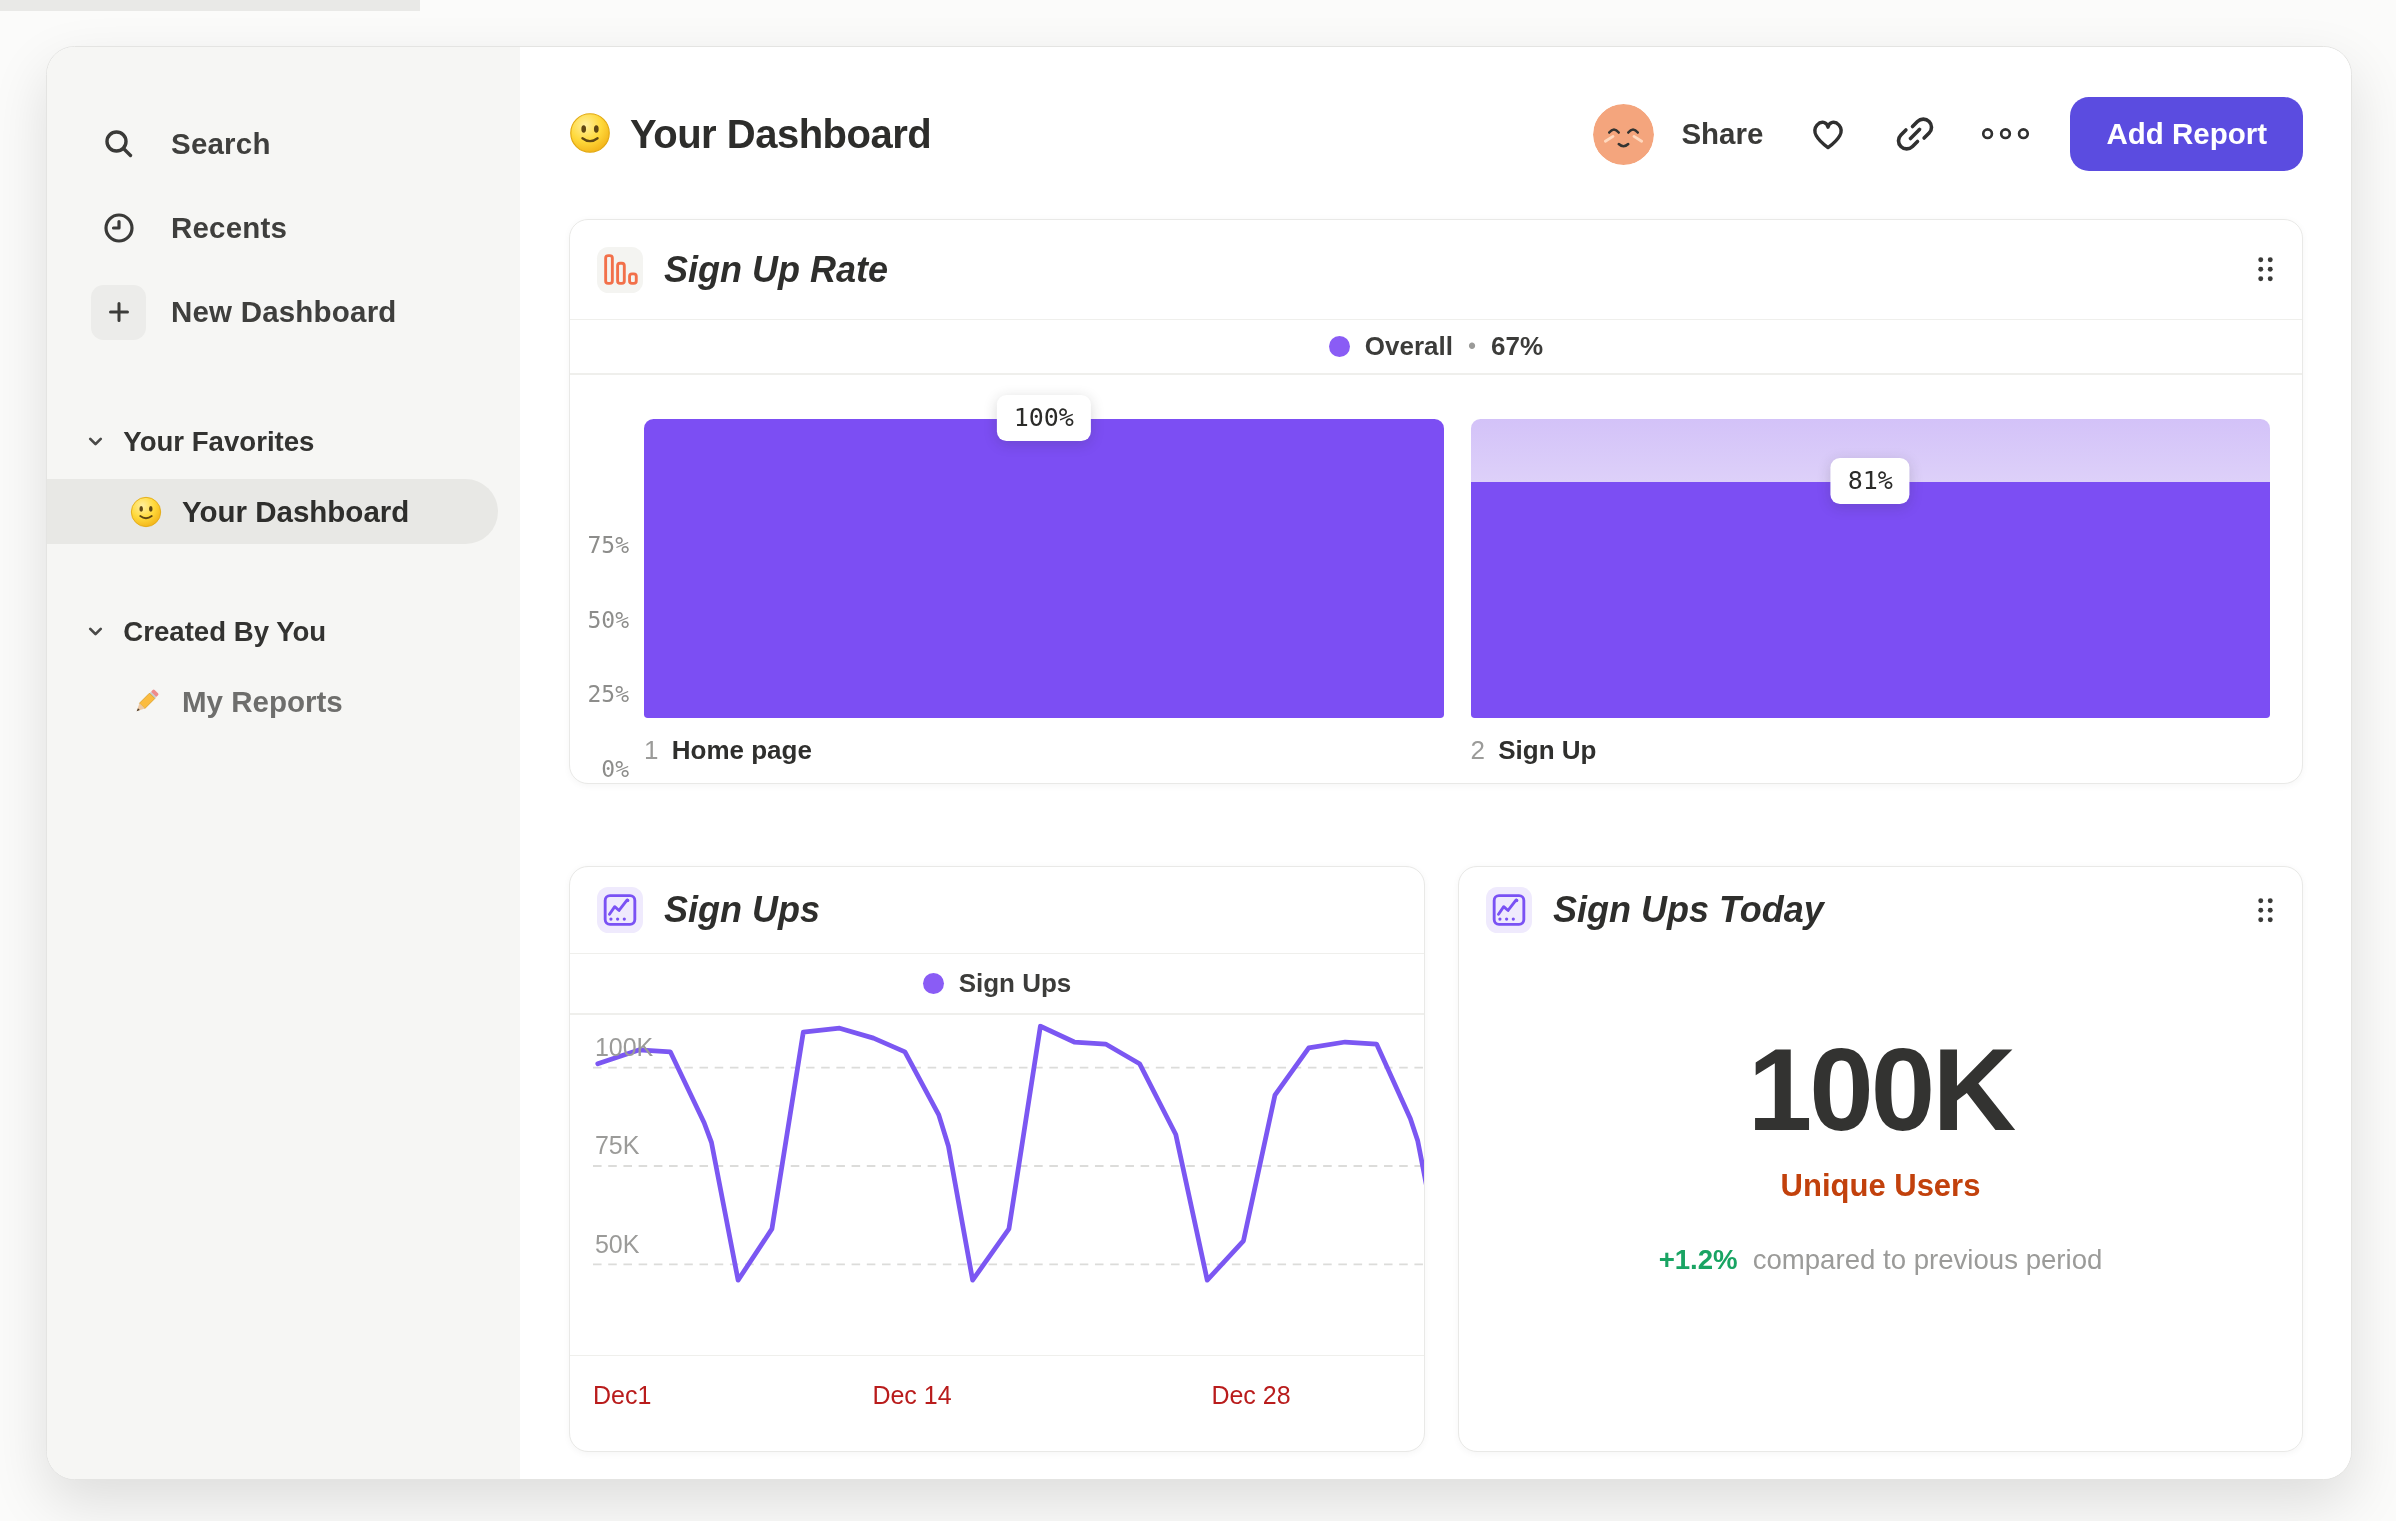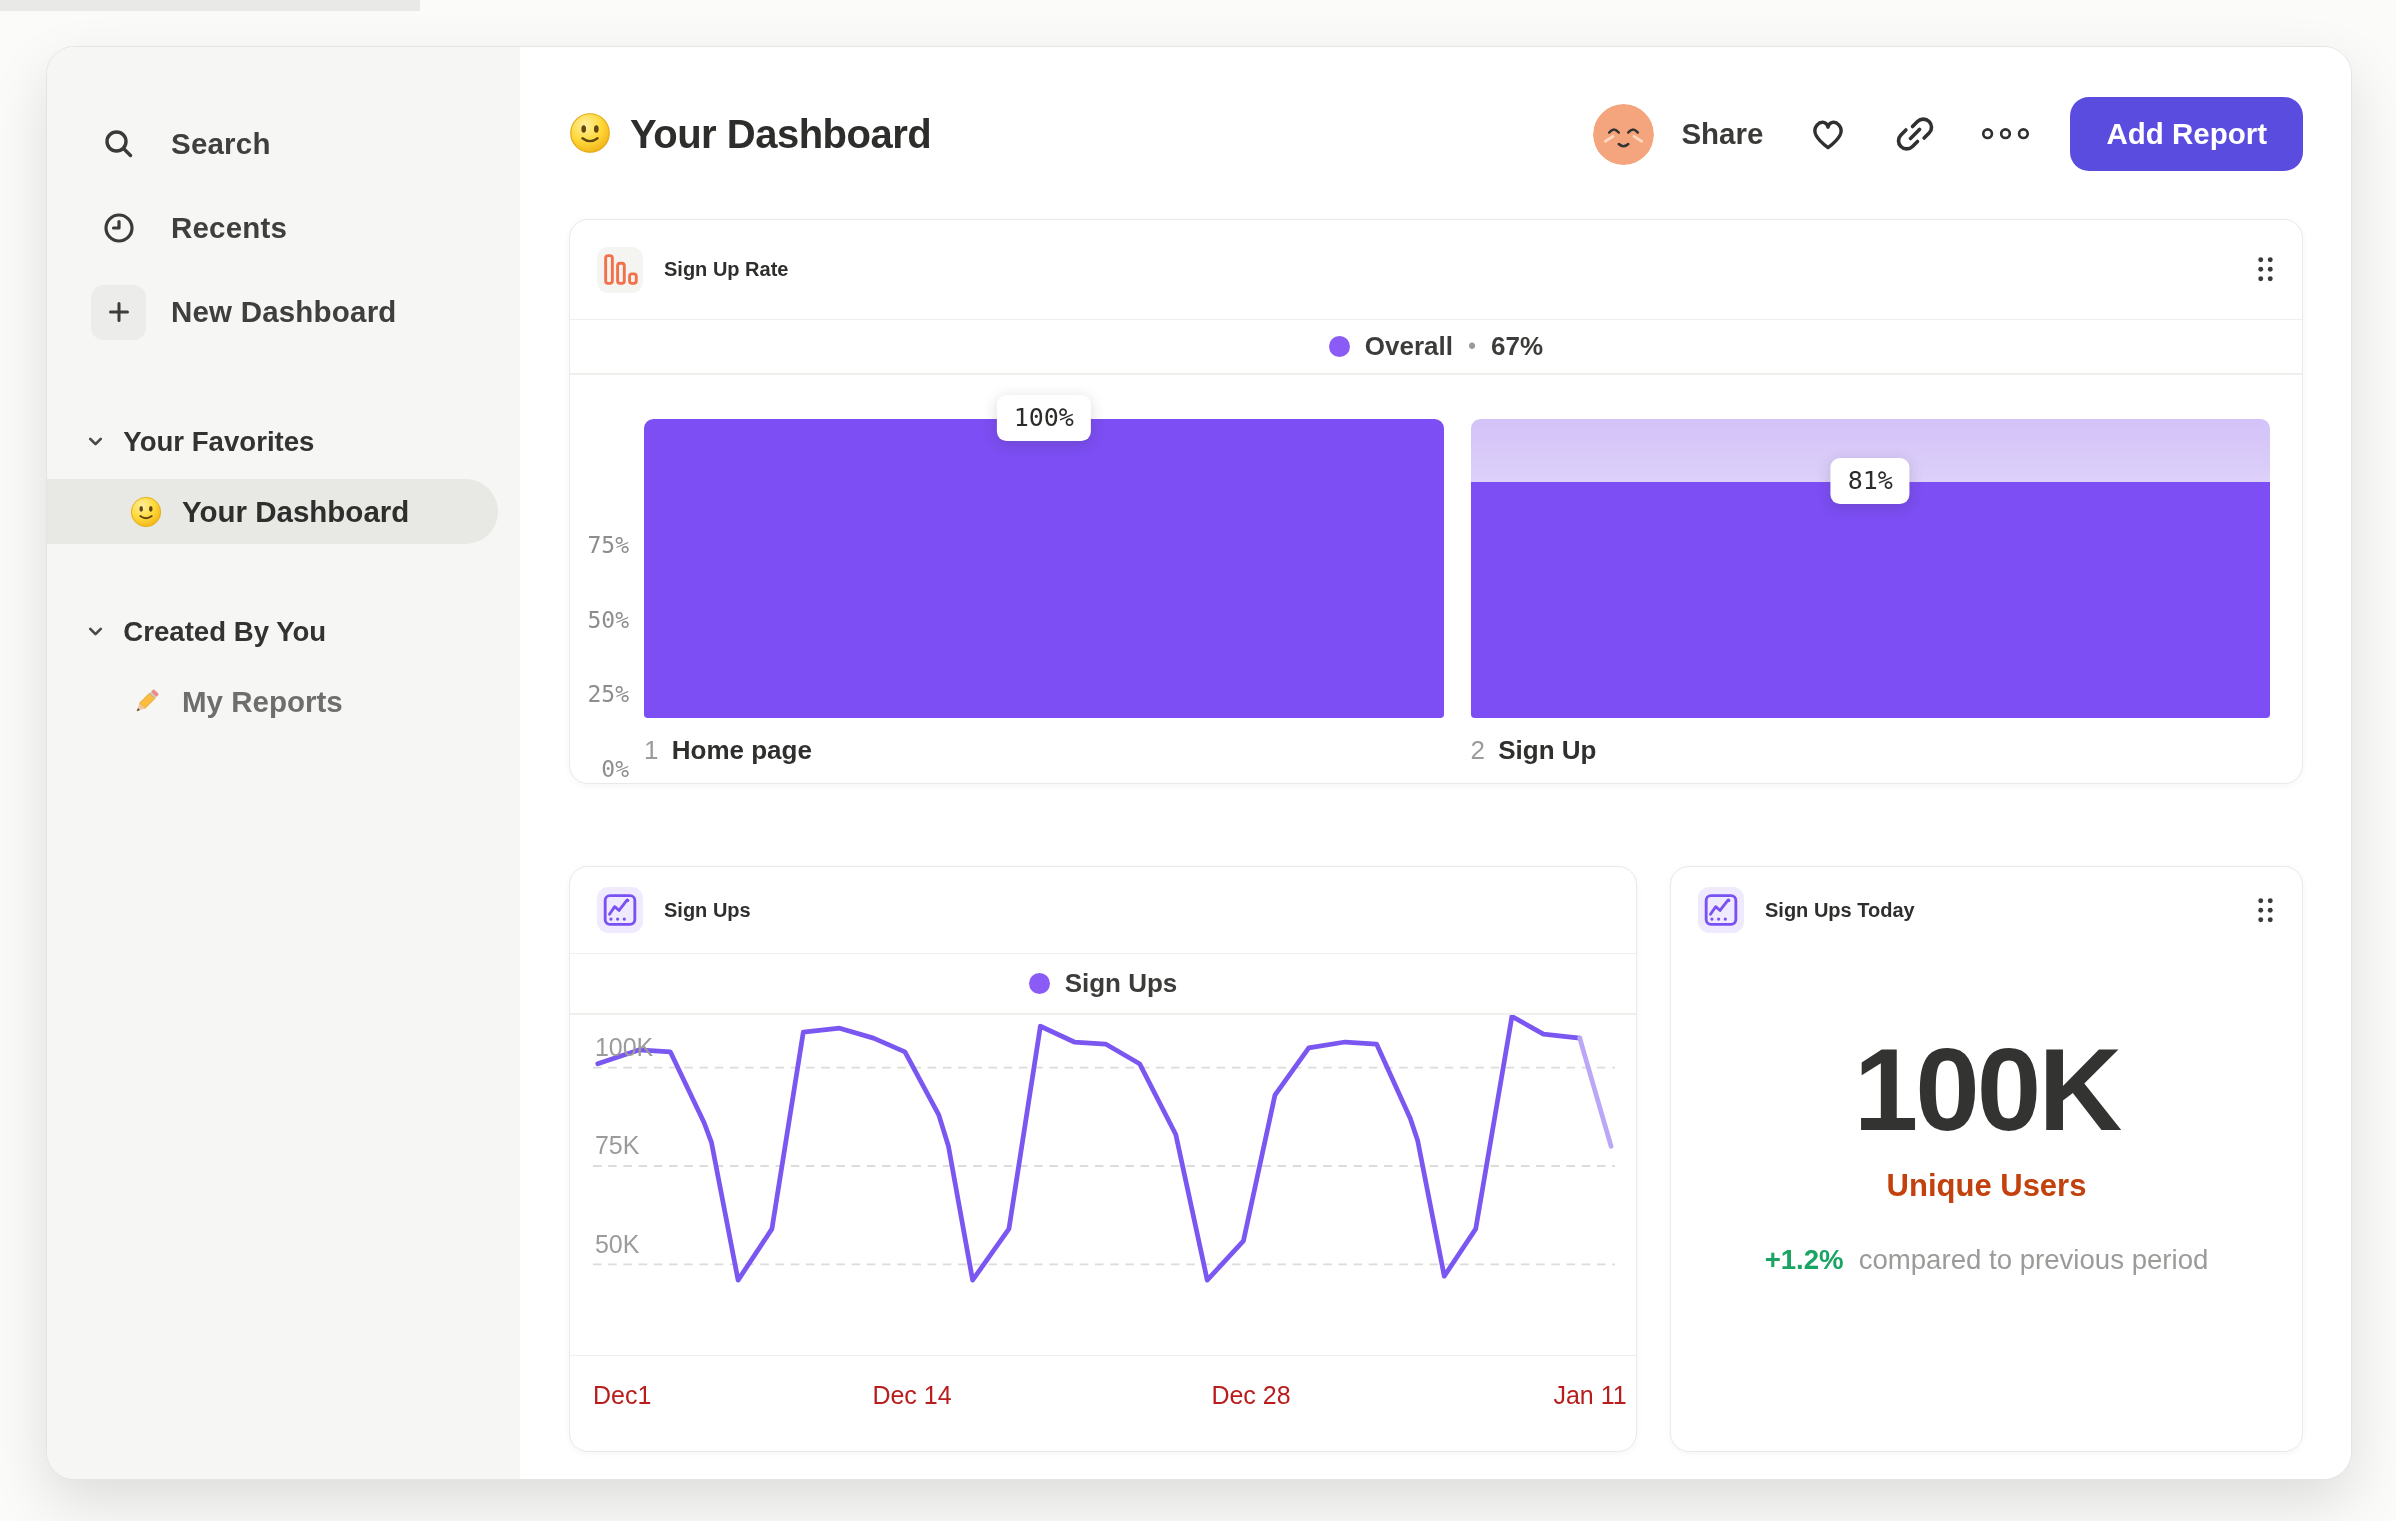--- a/index.html
+++ b/index.html
@@ -48,21 +48,21 @@
                     font-size:29.5px; font-weight:700; cursor:pointer; }
 
   
   .card { background:#fff; border:1.4px solid #e9e9e7; border-radius:19px;
           box-shadow:0 1.9px 7.6px rgba(0,0,0,.04); overflow:hidden; }
   .card-header { display:flex; align-items:center; padding:0 27px; gap:21px; }
   .card-icon { width:46px; height:46px; border-radius:11.4px; display:flex; align-items:center;
                justify-content:center; flex:none; }
   .card-icon.orange-bg { background:#f4f4f1; }
   .card-icon.purple-bg { background:#efeafd; }
-  .card-title { font-size:20px; font-weight:700; color:#2e2e2c; }
+  .card-title { font-size:36px; font-weight:700; color:#2e2e2c;font-style:italic; }
   .drag-handle { margin-left:auto; cursor:grab; display:flex; }
   .divider { height:1.4px; background:#efefec; }
   .legend-row { display:flex; align-items:center; justify-content:center; gap:15px; }
   .legend-dot { width:21px; height:21px; border-radius:50%; background:var(--dot,#8a5cf5); }
   .legend-label { font-size:26px; font-weight:700; color:#3c3c3a; }
   .legend-sep { font-size:23px; color:#9a9a98; }
   .legend-value { font-size:26px; font-weight:600; color:#3c3c3a; }
 
   
   .funnel-card { height:565px; margin-bottom:82px; display:flex; flex-direction:column; }
@@ -83,21 +83,21 @@
   .bar-tip { position:absolute; left:50%; transform:translateX(-50%); z-index:3;
              background:#fff; border-radius:9.5px; padding:8.6px 17px; white-space:nowrap;
              font-family:"DejaVu Sans Mono", monospace; font-size:25px; color:#2b2b29;
              box-shadow:0 2.9px 13.3px rgba(40,40,40,.18); }
   .step-label { margin-top:17px; font-size:26px; display:flex; gap:13.3px; align-items:baseline; }
   .step-index { color:#9b9b99; }
   .step-text { color:#2f2f2d; font-weight:600; }
 
   
   .bottom-row { display:flex; gap:33px; }
-  .line-card { width:1068px; flex:none; height:586px; display:flex; flex-direction:column; }
+  .line-card { width:856px; flex:none; height:586px; display:flex; flex-direction:column; }
   .line-card .card-header, .metric-card .card-header { height:86px; }
   .line-card .legend-row { height:59px; }
   .plot { position:relative; height:340px; margin:0 23px; }
   .plot svg { position:absolute; inset:0; }
   .plot-ylabel { position:absolute; left:1.9px; line-height:1; font-size:25px; color:#9b9b99; }
   .xlabels { position:relative; flex:1; margin:0 23px; }
   .xlabel { position:absolute; top:25px; font-size:25px; color:#b91c1c; white-space:nowrap; }
 
   .metric-card { flex:1; height:586px; display:flex; flex-direction:column; }
   .metric-body { flex:1; display:flex; flex-direction:column; align-items:center; padding-top:74px; }

